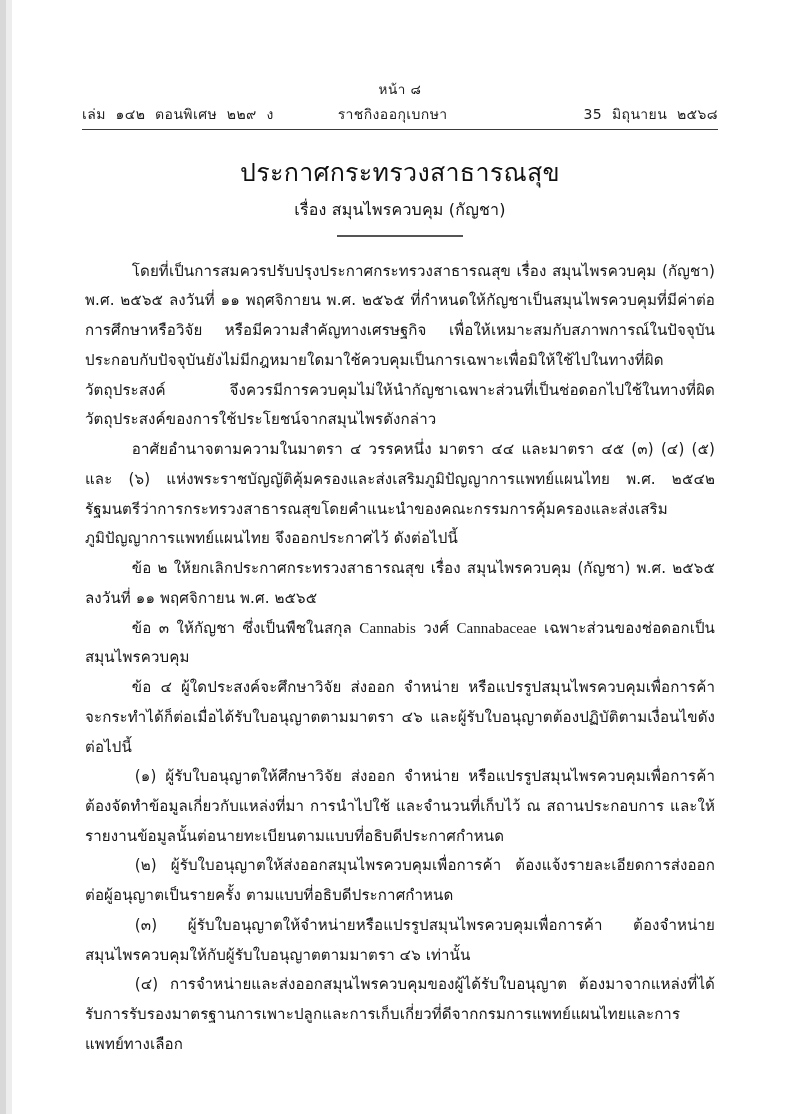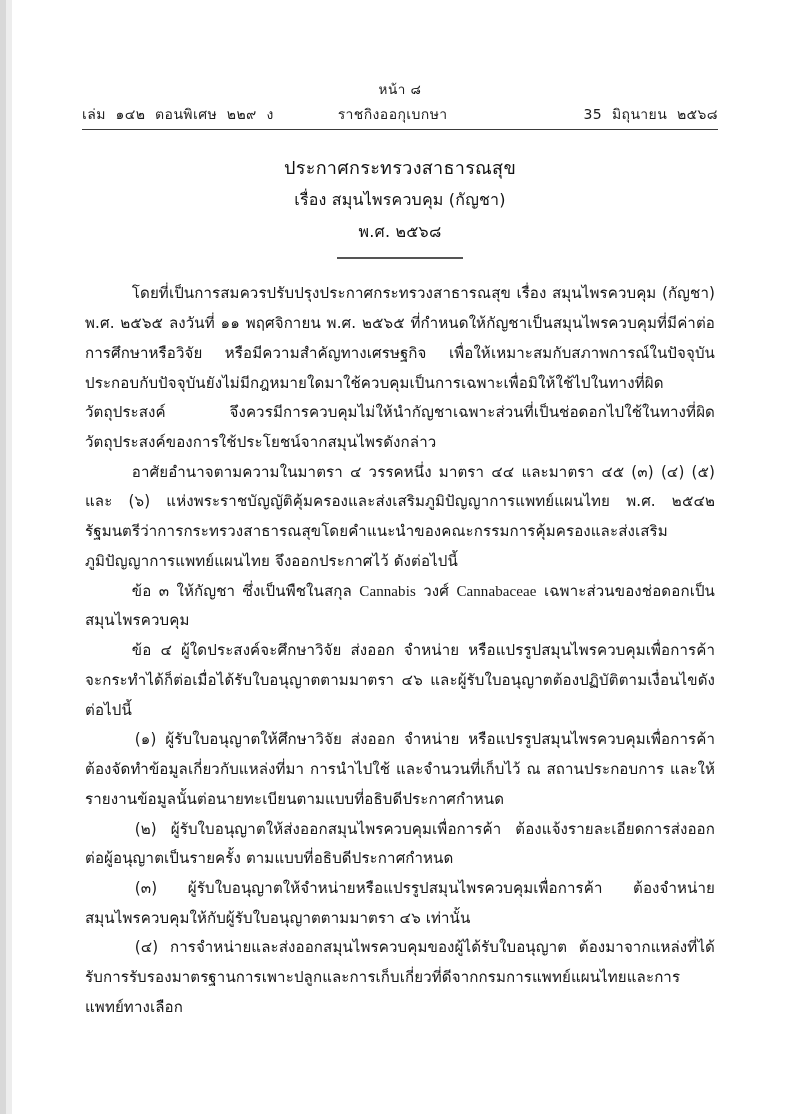--- a/index.html
+++ b/index.html
@@ -71,21 +71,21 @@
   }
 
   
   .title-block {
     margin: 26px auto 0;
     width: 636px;
     text-align: center;
     color: #111;
   }
   .doc-title {
-    font-size: 18px;
+    font-size: 25px;
     letter-spacing: .3px;
     line-height: 1.35;
   }
   .doc-subject {
     font-size: 16px;
     margin-top: 7px;
     letter-spacing: .2px;
   }
   .doc-year {
     font-size: 16px;
@@ -132,27 +132,27 @@
         <span class="head-left">เล่ม  ๑๔๒  ตอนพิเศษ  ๒๒๙  ง</span>
         <span class="head-mid">ราชกิงออกุเบกษา</span>
         <span class="head-right">35  มิถุนายน  ๒๕๖๘</span>
       </div>
       <div class="head-rule"></div>
     </div>
 
     <div class="title-block">
       <div class="doc-title">ประกาศกระทรวงสาธารณสุข</div>
       <div class="doc-subject">เรื่อง  สมุนไพรควบคุม (กัญชา)</div>
-      <div class="doc-year">พ.ศ. ๒๕๖๘</div>
       <div class="title-rule"></div>
     </div>
 
     <div class="body" id="body-text">
         <p class="">โดยที่เป็นการสมควรปรับปรุงประกาศกระทรวงสาธารณสุข เรื่อง สมุนไพรควบคุม (กัญชา) พ.ศ. ๒๕๖๕ ลงวันที่ ๑๑ พฤศจิกายน พ.ศ. ๒๕๖๕ ที่กำหนดให้กัญชาเป็นสมุนไพรควบคุมที่มีค่าต่อการศึกษาหรือวิจัย หรือมีความสำคัญทางเศรษฐกิจ เพื่อให้เหมาะสมกับสภาพการณ์ในปัจจุบัน ประกอบกับปัจจุบันยังไม่มีกฎหมายใดมาใช้ควบคุมเป็นการเฉพาะเพื่อมิให้ใช้ไปในทางที่ผิดวัตถุประสงค์ จึงควรมีการควบคุมไม่ให้นำกัญชาเฉพาะส่วนที่เป็นช่อดอกไปใช้ในทางที่ผิดวัตถุประสงค์ของการใช้ประโยชน์จากสมุนไพรดังกล่าว</p>
         <p class="">อาศัยอำนาจตามความในมาตรา ๔ วรรคหนึ่ง มาตรา ๔๔ และมาตรา ๔๕ (๓) (๔) (๕) และ (๖) แห่งพระราชบัญญัติคุ้มครองและส่งเสริมภูมิปัญญาการแพทย์แผนไทย พ.ศ. ๒๕๔๒ รัฐมนตรีว่าการกระทรวงสาธารณสุขโดยคำแนะนำของคณะกรรมการคุ้มครองและส่งเสริมภูมิปัญญาการแพทย์แผนไทย จึงออกประกาศไว้ ดังต่อไปนี้</p>
+        <p class="clause">ข้อ ๒  ให้ยกเลิกประกาศกระทรวงสาธารณสุข เรื่อง สมุนไพรควบคุม (กัญชา) พ.ศ. ๒๕๖๕ ลงวันที่ ๑๑ พฤศจิกายน พ.ศ. ๒๕๖๕</p>
         <p class="clause">ข้อ ๓  ให้กัญชา ซึ่งเป็นพืชในสกุล <span class="lat">Cannabis</span> วงศ์ <span class="lat">Cannabaceae</span> เฉพาะส่วนของช่อดอกเป็นสมุนไพรควบคุม</p>
         <p class="clause">ข้อ ๔  ผู้ใดประสงค์จะศึกษาวิจัย ส่งออก จำหน่าย หรือแปรรูปสมุนไพรควบคุมเพื่อการค้า จะกระทำได้ก็ต่อเมื่อได้รับใบอนุญาตตามมาตรา ๔๖ และผู้รับใบอนุญาตต้องปฏิบัติตามเงื่อนไขดังต่อไปนี้</p>
         <p class="sub">(๑)  ผู้รับใบอนุญาตให้ศึกษาวิจัย ส่งออก จำหน่าย หรือแปรรูปสมุนไพรควบคุมเพื่อการค้าต้องจัดทำข้อมูลเกี่ยวกับแหล่งที่มา การนำไปใช้ และจำนวนที่เก็บไว้ ณ สถานประกอบการ และให้รายงานข้อมูลนั้นต่อนายทะเบียนตามแบบที่อธิบดีประกาศกำหนด</p>
         <p class="sub">(๒)  ผู้รับใบอนุญาตให้ส่งออกสมุนไพรควบคุมเพื่อการค้า ต้องแจ้งรายละเอียดการส่งออกต่อผู้อนุญาตเป็นรายครั้ง ตามแบบที่อธิบดีประกาศกำหนด</p>
         <p class="sub">(๓)  ผู้รับใบอนุญาตให้จำหน่ายหรือแปรรูปสมุนไพรควบคุมเพื่อการค้า ต้องจำหน่ายสมุนไพรควบคุมให้กับผู้รับใบอนุญาตตามมาตรา ๔๖ เท่านั้น</p>
         <p class="sub">(๔)  การจำหน่ายและส่งออกสมุนไพรควบคุมของผู้ได้รับใบอนุญาต ต้องมาจากแหล่งที่ได้รับการรับรองมาตรฐานการเพาะปลูกและการเก็บเกี่ยวที่ดีจากกรมการแพทย์แผนไทยและการแพทย์ทางเลือก</p>
       </div>
 
   </div>
 </div>

